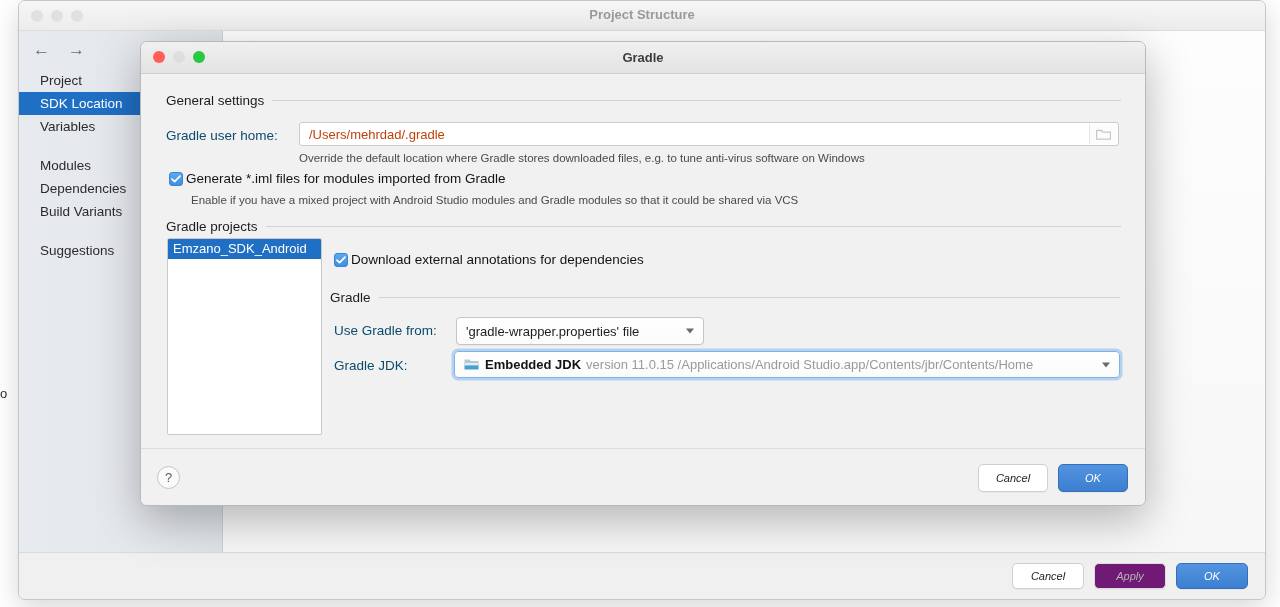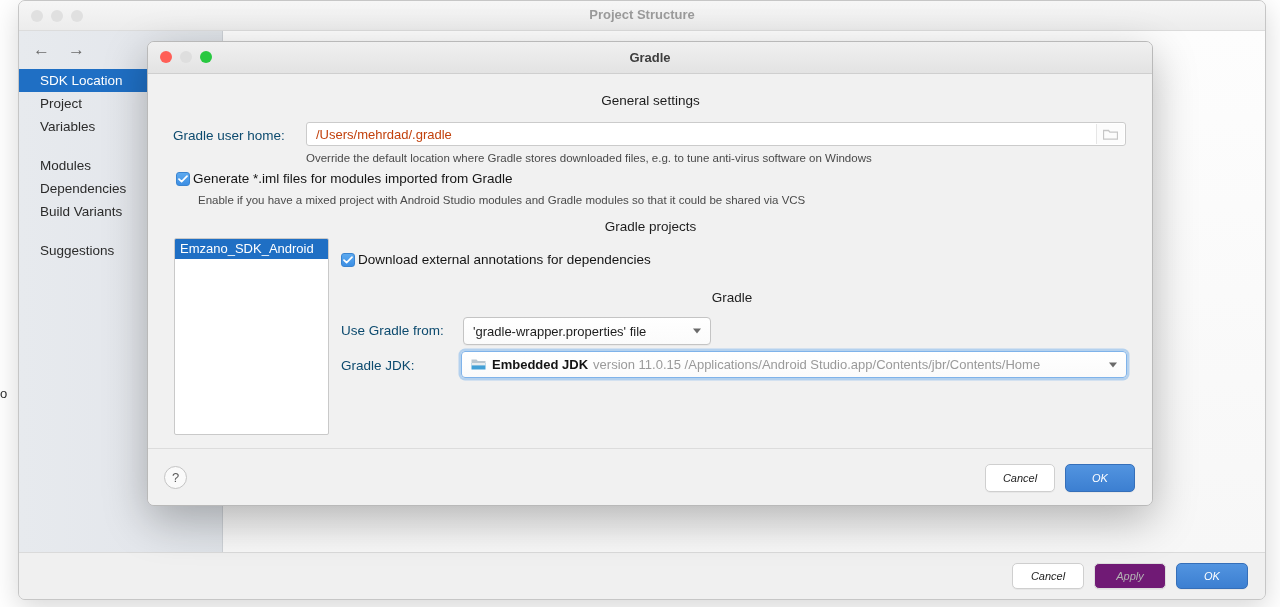--- a/index.html
+++ b/index.html
@@ -101,21 +101,21 @@
     font-style: italic;
   }
   .mac-btn.primary {
     background: linear-gradient(#5294e0,#3c7fd1);
     border: 1px solid #356fb9; color: #ffffff;
   }
   .mac-btn.disabled { color: #b3b3b3; background: #701a75; border-color: #dedede; }
 
   
   #gradle-dialog {
-    position: absolute; left: 147px; top: 41px; width: 1006px; height: 465px;
+    position: absolute; left: 140px; top: 41px; width: 1006px; height: 465px;
     background: #f1f1f1;
     border: 1px solid #b9b9b9;
     border-radius: 7px;
     box-shadow: 0 14px 44px rgba(0,0,0,0.28);
     overflow: hidden;
   }
   #gd-titlebar {
     position: absolute; left: 0; top: 0; width: 100%; height: 32px;
     background: linear-gradient(#f0f0f0,#e3e3e3);
     border-bottom: 1px solid #cfcfcf;
@@ -144,21 +144,21 @@
     display: flex; align-items: center; justify-content: center;
   }
   #gd-footer-buttons {
     position: absolute; right: 17px; top: 15px; display: flex; gap: 10px;
   }
   #gd-footer-buttons .mac-btn { min-width: 70px; height: 28px; }
 
   
   .group-header {
     display: flex; align-items: center; gap: 8px;
-    font-size: 13.5px; color: #1d1d1d; flex-direction: column;
+    font-size: 13.5px; color: #1d1d1d;
   }
   .group-header .rule { flex: 1; height: 1px; background: #d2d2d2; }
 
   
   .field-label { font-size: 13.5px; color: #0c4a6e; }
   .text-input {
     height: 24px; border: 1px solid #cbcbcb; background: #ffffff;
     border-radius: 3px; display: flex; align-items: center;
     font-size: 13px; color: #c2410c; padding-left: 9px; position: relative;
   }
@@ -243,22 +243,22 @@
   </div>
 
   <div id="ps-content"></div>
 
   <div id="ps-sidebar">
     <div id="ps-nav-arrows">
       <span>←</span>
       <span>→</span>
     </div>
     <div id="sidebar-list">
+      <div class="sb-item">Project</div>
       <div class="sb-item selected">SDK Location</div>
-      <div class="sb-item">Project</div>
       <div class="sb-item">Variables</div>
       <div class="sb-gap"></div>
       <div class="sb-item">Modules</div>
       <div class="sb-item">Dependencies</div>
       <div class="sb-item">Build Variants</div>
       <div class="sb-gap"></div>
       <div class="sb-item">Suggestions</div>
     </div>
   </div>
 

